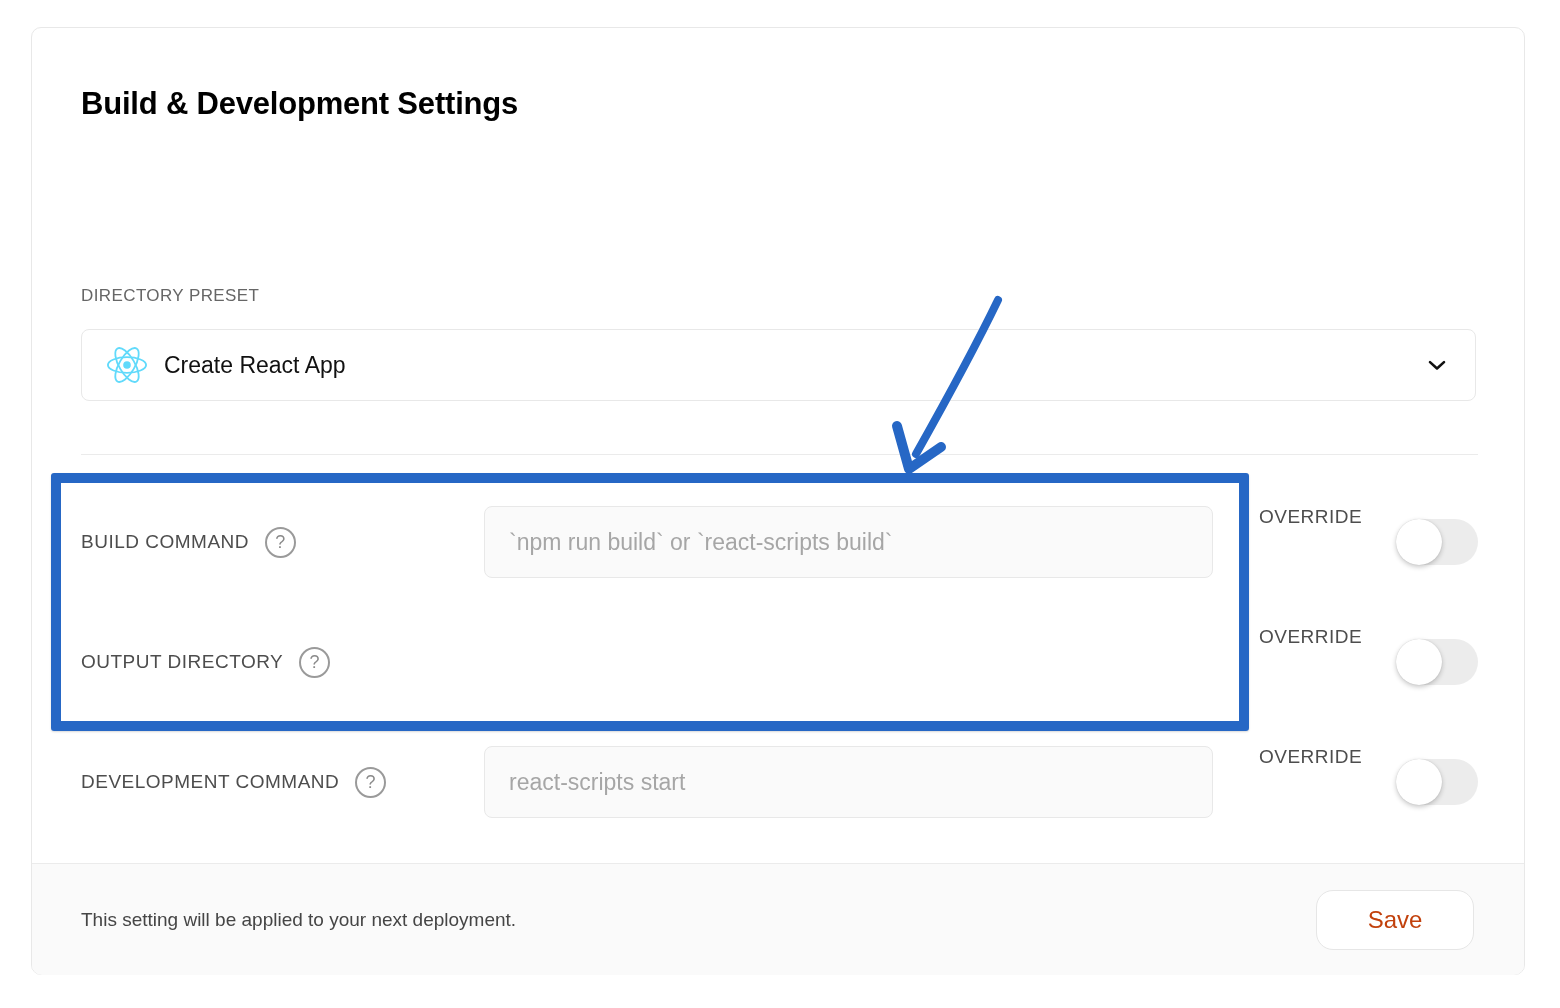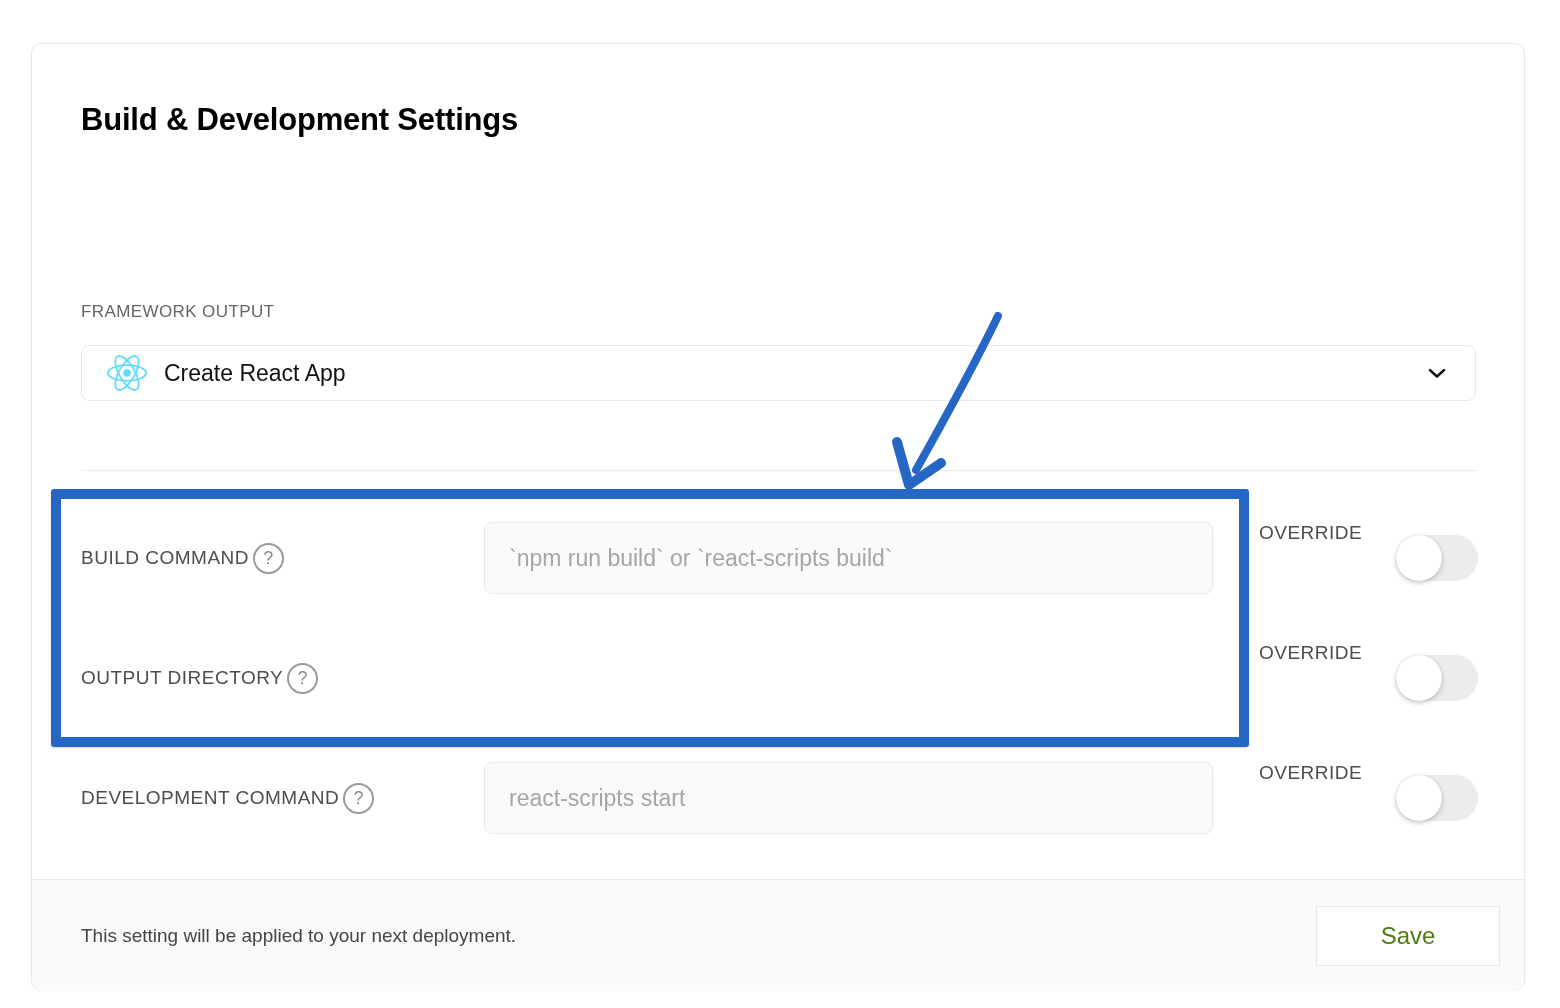--- a/index.html
+++ b/index.html
@@ -2,57 +2,57 @@
 <html><head>
 <meta charset="utf-8">
 <style>
   * { margin:0; padding:0; box-sizing:border-box; }
   html,body { background:#ffffff; }
   body { font-family:"Liberation Sans", sans-serif; }
   .canvas { position:relative; width:1560px; height:1008px; background:#fff; overflow:hidden; }
 
   .card {
     position:absolute; left:31px; top:27px; width:1494px; height:948px;
-    background:#fff; border:1px solid #e8e8e8; border-radius:10px;margin-top:16px;
+    background:#fff; border:1px solid #e8e8e8; border-radius:10px;
   }
 
   .section-title {
     position:absolute; left:49px; top:58px;
     font-size:31px; font-weight:700; color:#000; letter-spacing:-0.2px;
   }
   .section-desc {
     position:absolute; left:49px; top:143px; width:1380px;
     font-size:23px; line-height:44px; color:#6b6b6b;
   }
 
   .fw-label {
     position:absolute; left:49px; top:258px;
     font-size:17px; color:#666; letter-spacing:0.4px;
   }
 
   .fw-select {
-    position:absolute; left:49px; top:301px; width:1395px; height:56px;
+    position:absolute; left:49px; top:301px; width:1395px; height:72px;
     border:1px solid #e8e8e8; border-radius:8px; background:#fff;
     display:flex; align-items:center; padding:0 24px; gap:16px; cursor:pointer;
   }
   .fw-select .fw-text { font-size:23px; color:#111; }
   .fw-select .chevron { margin-left:auto; display:flex; align-items:center; }
 
   .divider {
     position:absolute; left:49px; top:426px; width:1397px; height:1px; background:#ebebeb;
   }
 
   .row { position:absolute; left:0; width:1494px; height:72px; }
   .row-0 { top:478px; }
   .row-1 { top:598px; }
   .row-2 { top:718px; }
 
   .row-label {
     position:absolute; left:49px; top:0; height:72px;
-    display:flex; align-items:center; gap:4px;
+    display:flex; align-items:center; gap:16px;
     font-size:19px; color:#4d4d4d; letter-spacing:0.5px;
   }
   .help {
     width:31px; height:31px; border:2px solid #9a9a9a; border-radius:50%;
     display:inline-flex; align-items:center; justify-content:center;
     font-size:18px; color:#8a8a8a; font-weight:400; cursor:pointer;
   }
   .row input {
     position:absolute; left:452px; top:0; width:729px; height:72px;
     background:#fafafa; border:1px solid #e8e8e8; border-radius:8px;
@@ -85,35 +85,35 @@
   .footer {
     position:absolute; left:0; top:835px; width:1492px; height:112px;
     background:#fafafa; border-top:1px solid #ebebeb;
     border-radius:0 0 10px 10px;
   }
   .footer-note {
     position:absolute; left:49px; top:0; height:112px;
     display:flex; align-items:center; font-size:19px; color:#454545;
   }
   .save-btn {
-    position:absolute; left:1284px; top:26px; width:184px; height:60px;
-    background:#fff; border:1px solid #e6e6e6; border-radius:1px;
-    font-family:"Liberation Sans", sans-serif; font-size:24px; color:#4d7c0f;
+    position:absolute; left:1284px; top:26px; width:158px; height:60px;
+    background:#fff; border:1px solid #e6e6e6; border-radius:17px;
+    font-family:"Liberation Sans", sans-serif; font-size:24px; color:#c2410c;
     cursor:pointer;
   }
 </style>
 </head>
 <body>
 
 <div class="canvas">
   <div class="card">
 
     <h1 class="section-title">Build &amp; Development Settings</h1>
 
-    <div class="fw-label">FRAMEWORK OUTPUT</div>
+    <div class="fw-label">DIRECTORY PRESET</div>
 
     <div class="fw-select">
       <span style="display:flex;align-items:center;">
         <svg width="42" height="40" viewBox="-11.5 -11 23 22">
           <circle cx="0" cy="0" r="2.1" fill="#61dafb"></circle>
           <g stroke="#61dafb" stroke-width="1" fill="none">
             <ellipse rx="10.5" ry="4.3"></ellipse>
             <ellipse rx="10.5" ry="4.3" transform="rotate(60)"></ellipse>
             <ellipse rx="10.5" ry="4.3" transform="rotate(120)"></ellipse>
           </g>

